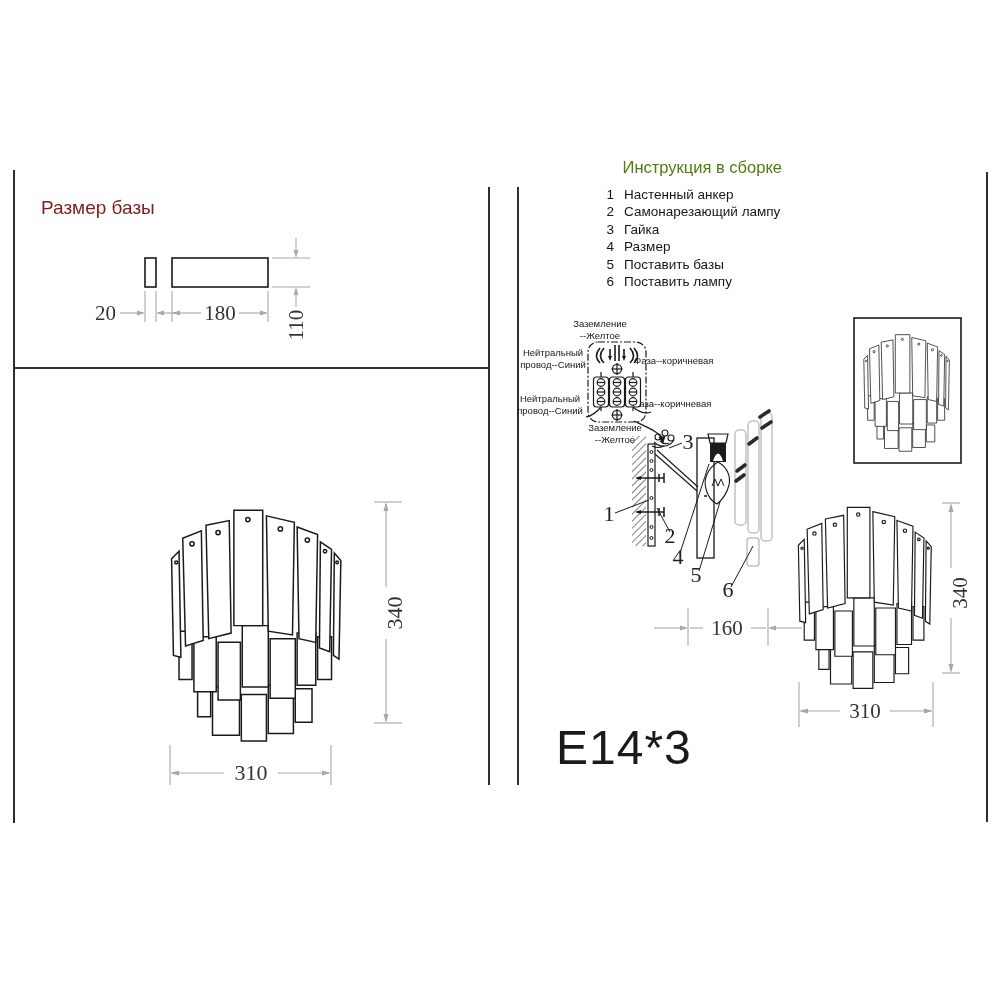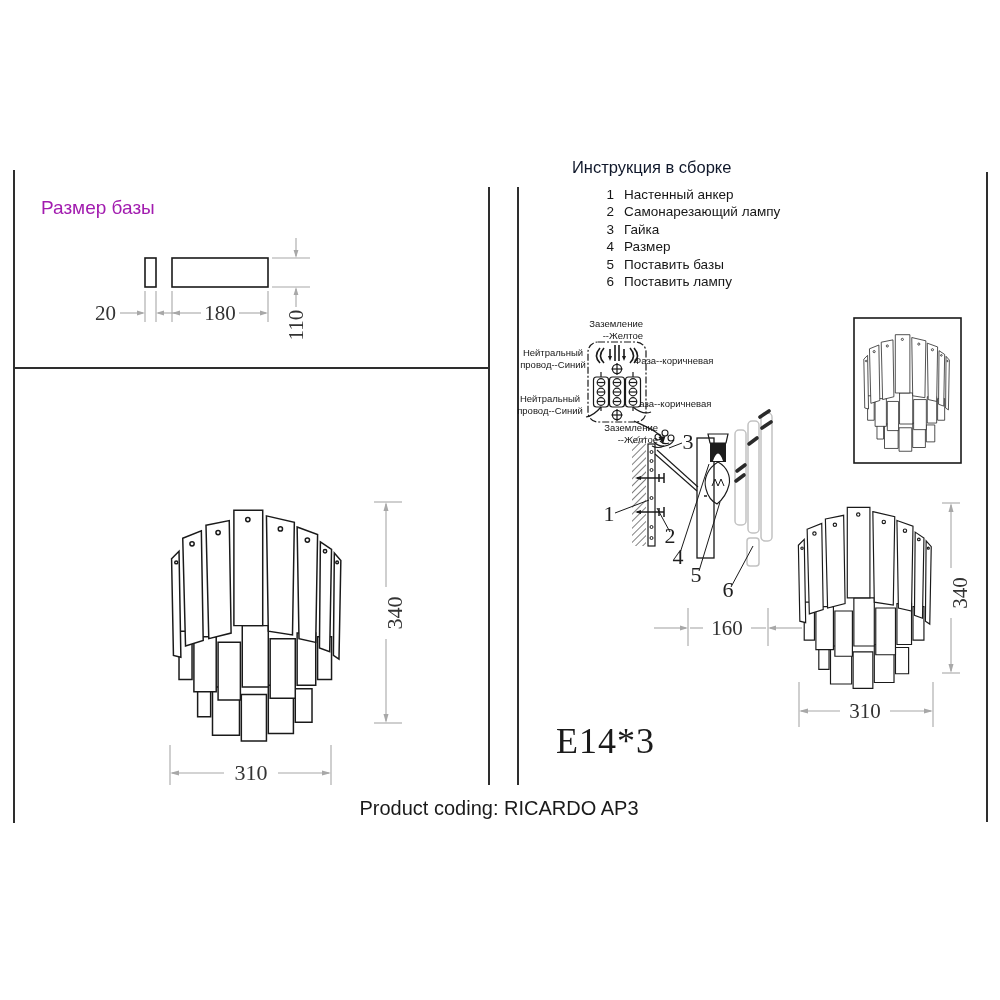--- a/index.html
+++ b/index.html
@@ -1,27 +1,27 @@
 <!DOCTYPE html>
 <html><head>
 <meta charset="utf-8">
 <style>
   html,body{margin:0;padding:0;background:#fff;}
   #canvas{position:relative;width:1000px;height:1000px;background:#fff;overflow:hidden;
           font-family:"Liberation Sans",sans-serif;color:#111;}
   .vline,.hline{position:absolute;background:#2e2e2e;}
   .abs{position:absolute;}
-  .sec-title{font-size:19px;color:#a21caf;}
-  .instr-title{font-size:16.5px;text-align:left;color:#0f172a;}
+  .sec-title{font-size:19px;color:#7f1d1d;}
+  .instr-title{font-size:16.5px;text-align:right;color:#4d7c0f;}
   .step-row{display:flex;align-items:baseline;height:17.4px;font-size:13.5px;color:#161616;}
   .step-num{width:14px;text-align:right;margin-right:10px;}
   .wirelbl{position:absolute;font-size:9.5px;line-height:11.5px;white-space:pre-line;color:#161616;text-align:right;}
-  .wl-c{text-align:right;}
+  .wl-c{text-align:center;}
   .wl-r{text-align:center;}
-  .e14{font-family:Liberation Serif, serif;font-size:36px;color:#1a1a1a;letter-spacing:1px;}
+  .e14{font-family:Liberation Sans, sans-serif;font-size:48px;color:#1a1a1a;letter-spacing:1px;}
   .coding{font-size:20px;text-align:center;color:#1a1a1a;}
   svg{position:absolute;overflow:visible;}
   svg text{font-family:"Liberation Serif","DejaVu Serif",serif;fill:#333;}
   .dim{stroke:#a8a8a8;stroke-width:1.1;fill:none;}
   .dimhead{fill:#a8a8a8;stroke:none;}
   .ink{stroke:#1a1a1a;fill:none;}
   .callout{font-size:22px;fill:#1f1f1f;}
 </style>
 </head>
 <body>
@@ -344,15 +344,14 @@
     <line x1="21" y1="192" x2="21" y2="237" class="dim"></line>
     <line x1="155" y1="192" x2="155" y2="237" class="dim"></line>
     <line x1="23" y1="221" x2="62" y2="221" class="dim"></line>
     <line x1="112" y1="221" x2="153" y2="221" class="dim"></line>
     <polygon class="dimhead" points="21,221 30,218.6 30,223.4"></polygon>
     <polygon class="dimhead" points="155,221 146,218.6 146,223.4"></polygon>
     <text x="87" y="228" text-anchor="middle" font-size="21">310</text>
   </svg>
 
   <div class="abs e14" style="left:556px;top:720px;">E14*3</div>
-  <div class="abs coding" style="left:349px;top:797px;width:300px;">Product coding: RICARDO AP3</div>
 
 </div>
 
 </body></html>

